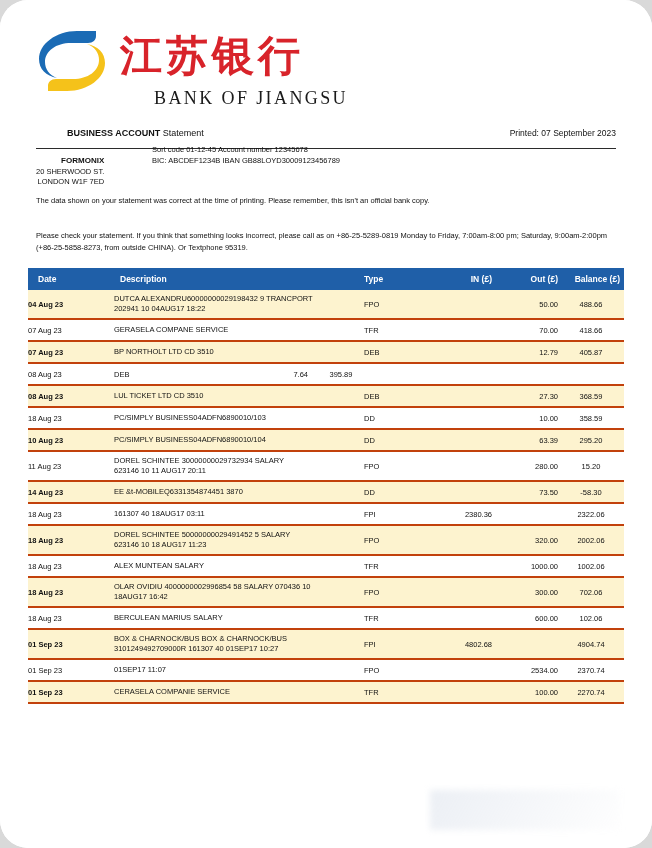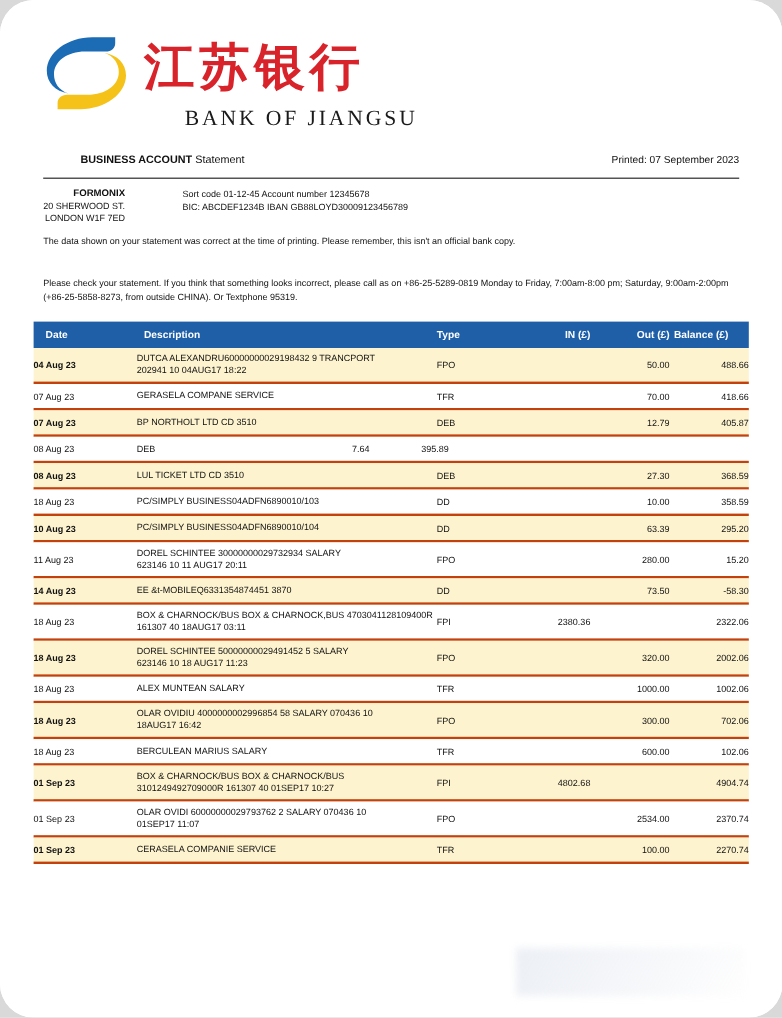--- a/index.html
+++ b/index.html
@@ -106,21 +106,21 @@
     top: 156px;
     font-size: 7.5px;
     line-height: 10.5px;
     color: #111;
     text-align: right;
   }
   .addr .name { font-weight: bold; font-size: 8px; }
   .acct {
     position: absolute;
     left: 152px;
-    top: 156px;
+    top: 144px;
     font-size: 7.5px;
     line-height: 11px;
     color: #111;
   }
   .note1 {
     position: absolute;
     left: 36px;
     top: 196px;
     font-size: 7.5px;
     color: #111;
@@ -159,24 +159,24 @@
     color: #111;
     border-bottom: 2px solid #c2410c;
   }
   .row.alt { background: #fdf3cf; }
   .row.plain { background: #ffffff; }
   .c-date   { width: 86px; padding-left: 10px; box-sizing: border-box; }
   .c-desc   { width: 250px; padding-left: 6px; box-sizing: border-box; }
   .c-type   { width: 64px; text-align: left; box-sizing: border-box; }
   .c-in     { width: 64px; text-align: right; box-sizing: border-box; }
   .c-out    { width: 66px; text-align: right; box-sizing: border-box; }
-  .c-bal    { width: 66px; text-align: right; padding-right: 10px; box-sizing: border-box; }
+  .c-bal    { width: 66px; text-align: center; padding-right: 10px; box-sizing: border-box; }
   .thead .c-date { padding-left: 10px; }
   .thead .c-in, .thead .c-out, .thead .c-bal { text-align: right; }
-  .thead .c-bal { padding-right: 17px; }
+  .thead .c-bal { padding-right: 4px; }
   .row .c-date { font-weight: bold; }
   .row.plain .c-date { font-weight: normal; }
   .desc-line2 {
     display: block;
     line-height: 10px;
   }
   .desc-line1 { display: block; line-height: 10px; }
   .cell-pad { padding: 4px 0; }
 
   
@@ -320,21 +320,20 @@
               <span class="desc-line1">EE &amp;t-MOBILEQ6331354874451 3870</span>
             </div>
             <div class="c-type cell-pad">DD</div>
             <div class="c-in cell-pad"></div>
             <div class="c-out cell-pad">73.50</div>
             <div class="c-bal cell-pad">-58.30</div>
           </div>
           <div class="row plain">
             <div class="c-date cell-pad">18 Aug 23</div>
             <div class="c-desc cell-pad">
-              <span class="desc-line1">BOX &amp; CHARNOCK/BUS BOX &amp; CHARNOCK,BUS 4703041128109400R</span>
               <span class="desc-line2">161307 40 18AUG17 03:11</span>
             </div>
             <div class="c-type cell-pad">FPI</div>
             <div class="c-in cell-pad">2380.36</div>
             <div class="c-out cell-pad"></div>
             <div class="c-bal cell-pad">2322.06</div>
           </div>
           <div class="row alt">
             <div class="c-date cell-pad">18 Aug 23</div>
             <div class="c-desc cell-pad">
@@ -384,21 +383,20 @@
               <span class="desc-line2">3101249492709000R 161307 40 01SEP17 10:27</span>
             </div>
             <div class="c-type cell-pad">FPI</div>
             <div class="c-in cell-pad">4802.68</div>
             <div class="c-out cell-pad"></div>
             <div class="c-bal cell-pad">4904.74</div>
           </div>
           <div class="row plain">
             <div class="c-date cell-pad">01 Sep 23</div>
             <div class="c-desc cell-pad">
-              <span class="desc-line1">OLAR OVIDI 60000000029793762 2 SALARY 070436 10</span>
               <span class="desc-line2">01SEP17 11:07</span>
             </div>
             <div class="c-type cell-pad">FPO</div>
             <div class="c-in cell-pad"></div>
             <div class="c-out cell-pad">2534.00</div>
             <div class="c-bal cell-pad">2370.74</div>
           </div>
           <div class="row alt">
             <div class="c-date cell-pad">01 Sep 23</div>
             <div class="c-desc cell-pad">

